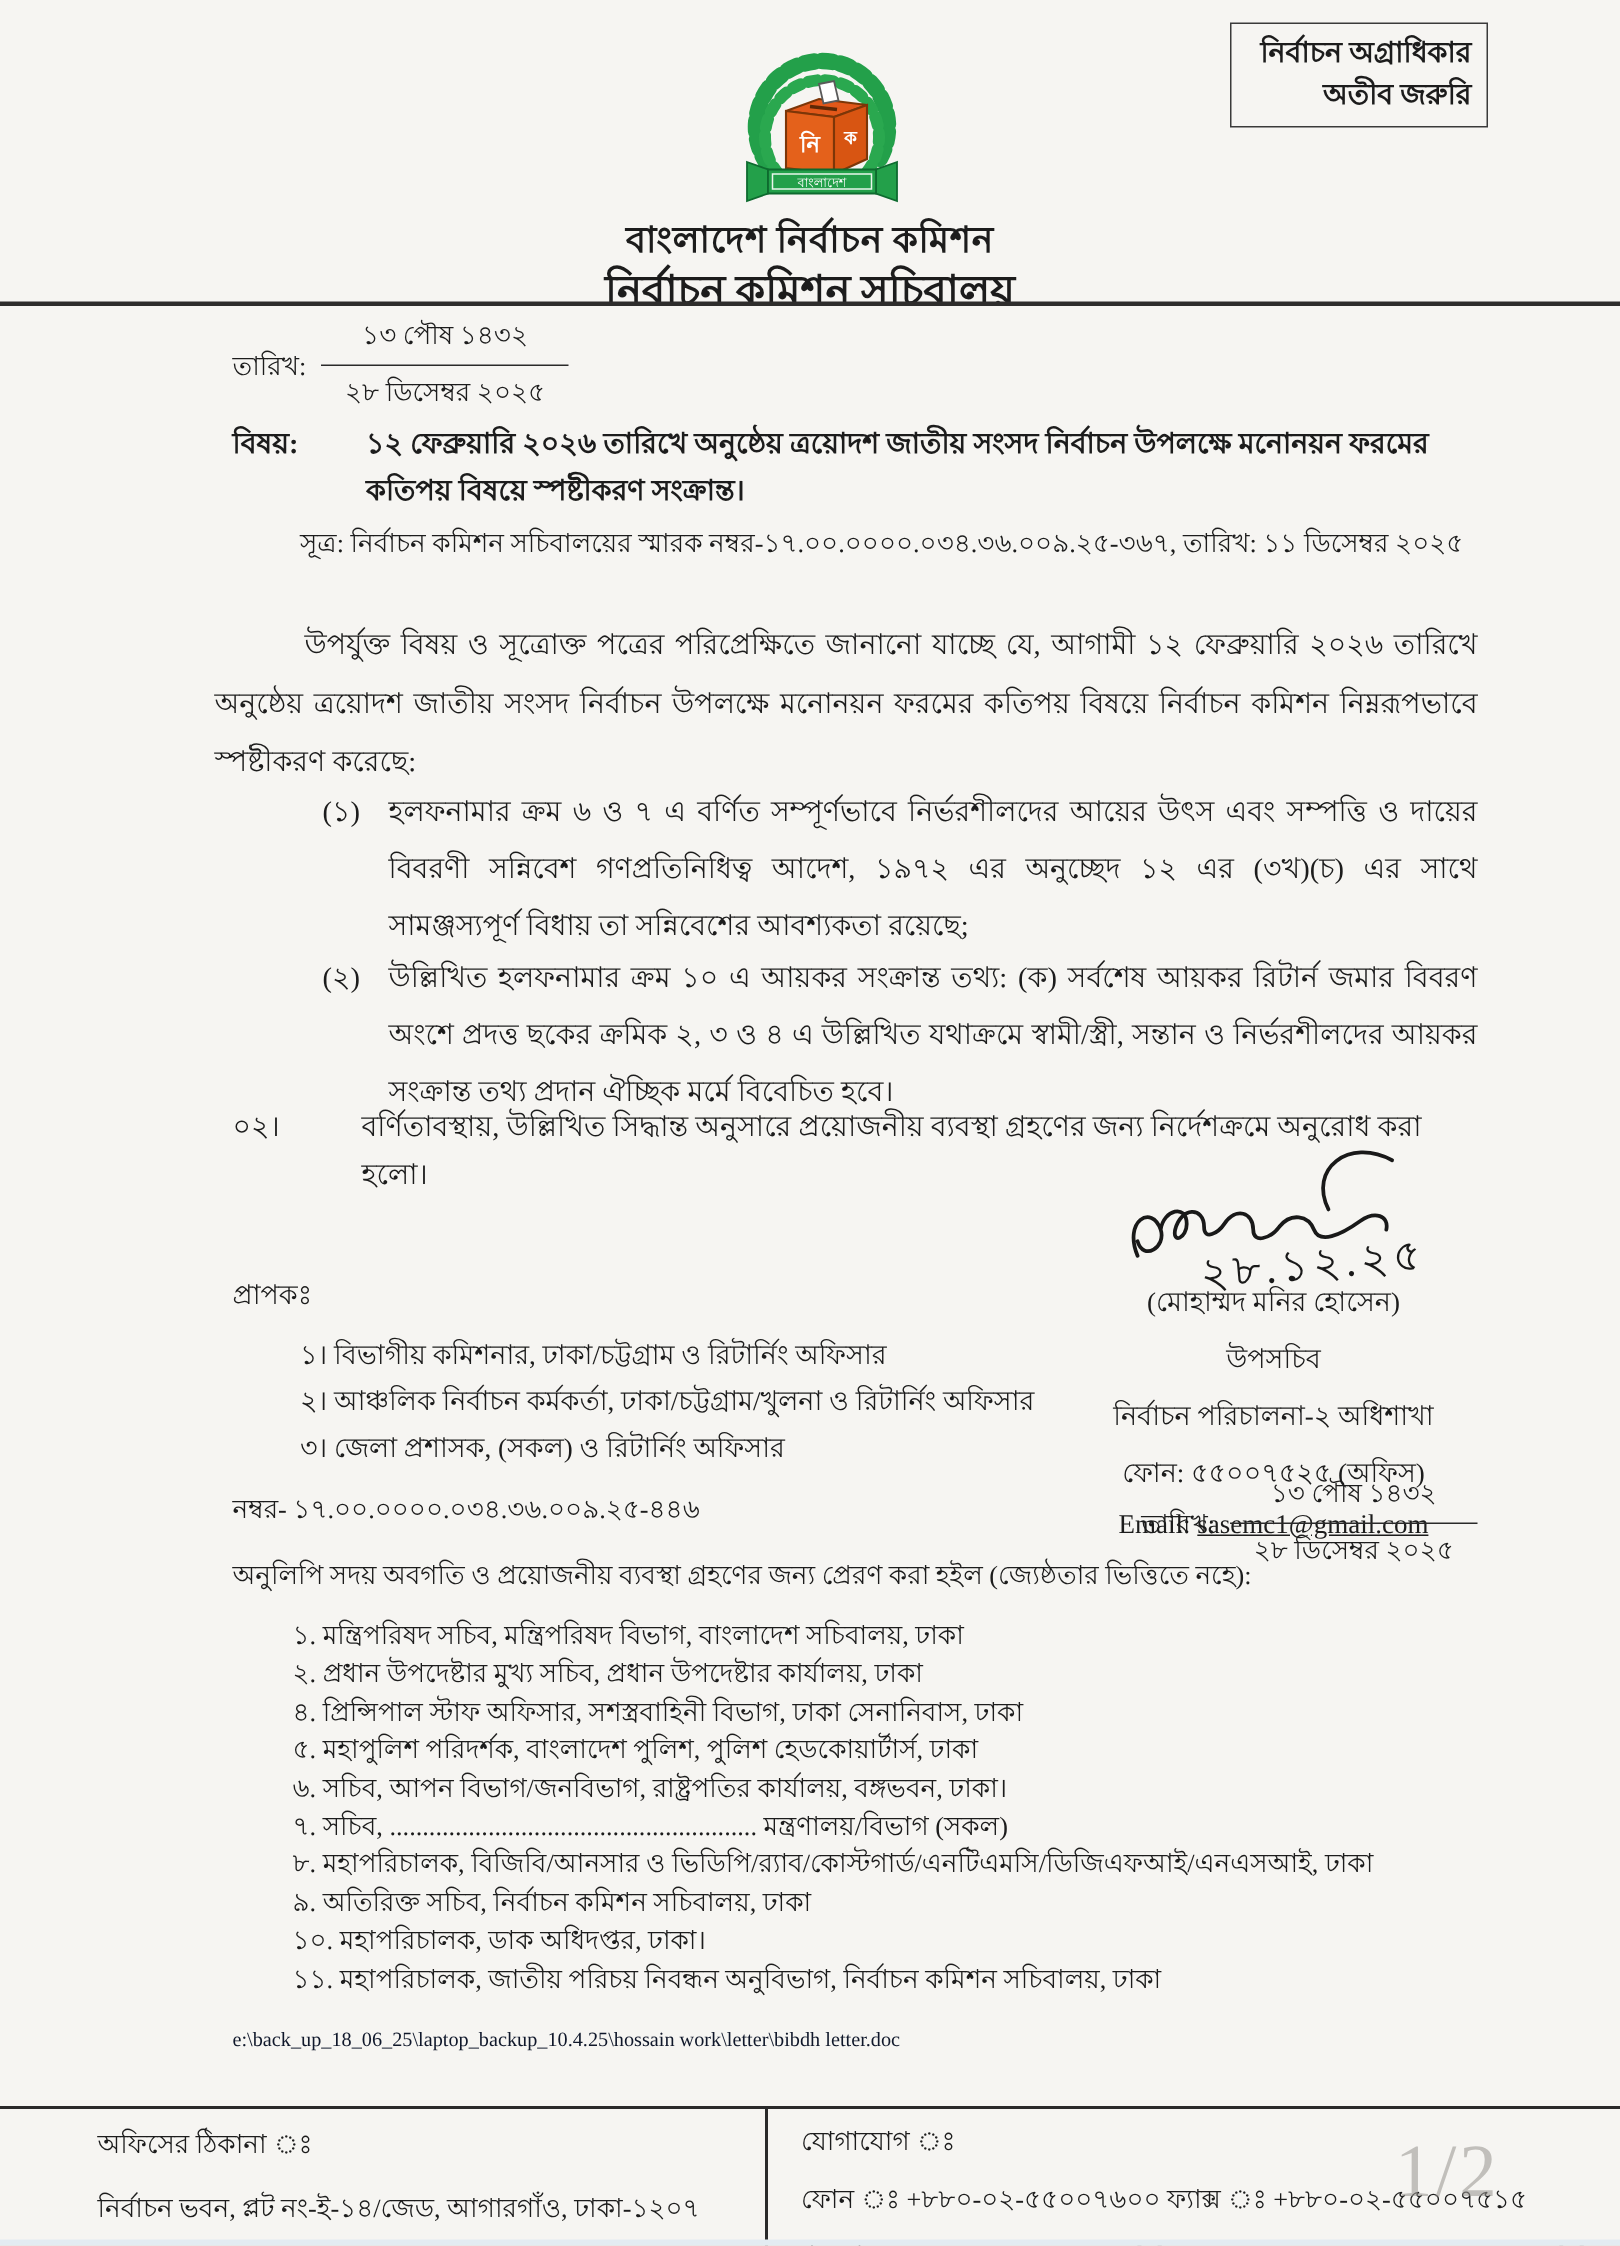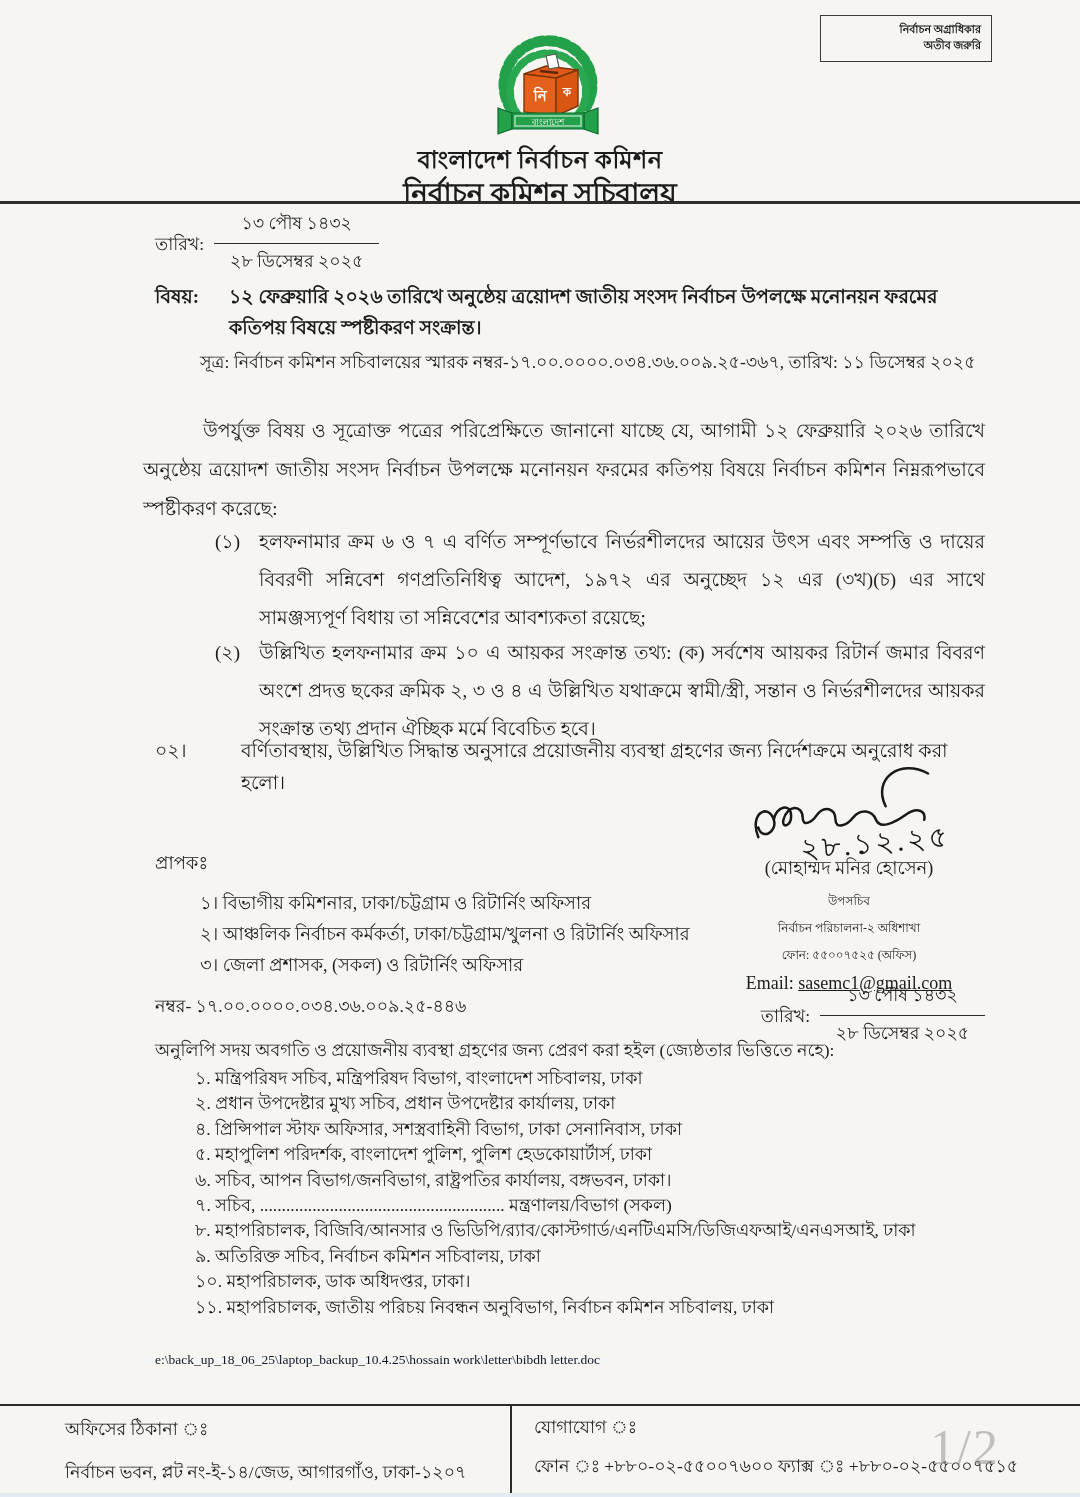--- a/index.html
+++ b/index.html
@@ -6,21 +6,21 @@
   html,body { background:#dddcd9; }
   .page {
     position:relative; width:1080px; height:1497px; margin:0 auto;
     background:#f6f5f2; overflow:hidden; color:#1c1c1c;
     font-family:"Liberation Serif","DejaVu Sans",serif;
   }
   
   .priority-box{
     position:absolute; top:15px; right:88px; width:172px;
     border:1.5px solid #3a3a3a; padding:6px 10px 7px; text-align:right;
-    font-weight:bold; font-size:11px; line-height:1.45; background:#f6f5f2;
+    font-weight:bold; font-size:19px; line-height:1.45; background:#f6f5f2;
   }
   
   .logo{ position:absolute; top:26px; left:486px; width:124px; height:118px; }
   
   .org1{ position:absolute; top:141px; left:0; width:100%; text-align:center;
          font-size:24px; font-weight:bold; letter-spacing:.5px;}
   .org2{ position:absolute; top:172px; left:0; width:100%; text-align:center;
          font-size:28px; font-weight:bold;}
   .rule{ position:absolute; top:201px; left:0; width:100%; height:3px; background:#2e2d2c; }
 
@@ -31,52 +31,52 @@
   .memo1{ top:210px; }
   .memo2{ top:982px; }
   .date-group{ display:flex; align-items:center; gap:10px; }
   .date-label{ padding-top:4px; }
   .frac{ display:inline-flex; flex-direction:column; text-align:center; min-width:165px; }
   .frac .top{ padding:0 10px 4px; border-bottom:1.6px solid #2a2a2a; }
   .frac .bot{ padding-top:4px; }
 
   
   .subject{ position:absolute; top:281px; left:155px; right:95px;
-            display:grid; grid-template-columns:66px 1fr; column-gap:8px;
+            display:grid; grid-template-columns:66px 1fr; column-gap:23px;
             font-weight:bold; font-size:19px; line-height:31px; }
   .reference{ position:absolute; top:349px; left:200px; right:60px; font-size:17.5px; }
 
   
   .body-intro{ position:absolute; top:411px; left:143px; right:95px;
                font-size:19px; line-height:39px; text-align:justify; text-indent:60px; }
   .point{ position:absolute; left:215px; right:95px; display:grid;
           grid-template-columns:36px 1fr; column-gap:8px;
           font-size:19px; line-height:38px; }
   .point .ptext{ text-align:justify; }
   .point1{ top:523px; }
   .point2{ top:634px; }
   .para2{ position:absolute; top:736px; left:155px; right:95px;
           display:grid; grid-template-columns:86px 1fr; font-size:19px; }
 
   
   .signature{ position:absolute; top:760px; left:688px; width:322px; text-align:center; }
   .sig-svg{ width:280px; height:108px; display:block; margin:0 auto -14px; }
   .sig-name{ font-size:18px; }
-  .sig-line{ font-size:12px; margin-top:7px; }
+  .sig-line{ font-size:18px; margin-top:7px; }
   .sig-email{ font-size:18px; margin-top:7px; }
   .sig-email .addr{ text-decoration:underline; }
 
   
   .recipients{ position:absolute; top:849px; left:155px; width:540px; font-size:18px; }
   .recipients .rlabel{ margin-bottom:8px; }
   .recipients .ritem{ margin-left:45px; line-height:31px; }
 
   
   .copies{ position:absolute; top:1037px; left:155px; right:38px; font-size:17.5px; }
-  .copies .chead{ margin-bottom:0; }
+  .copies .chead{ margin-bottom:12px; }
   .copies .citem{ margin-left:40px; line-height:25.4px; }
 
   .filepath{ position:absolute; top:1352px; left:155px; font-size:13.5px; color:#0f172a;
              font-family:Liberation Serif, serif; }
 
   
   .footer{ position:absolute; top:1404px; left:0; width:1080px; height:93px;
            border-top:2.5px solid #2a2a2a; display:flex; font-size:17.5px; }
   .footer .col-left{ width:510px; padding:10px 10px 0 65px; }
   .footer .col-right{ flex:1; border-left:2px solid #2a2a2a; padding:8px 10px 0 22px; }

